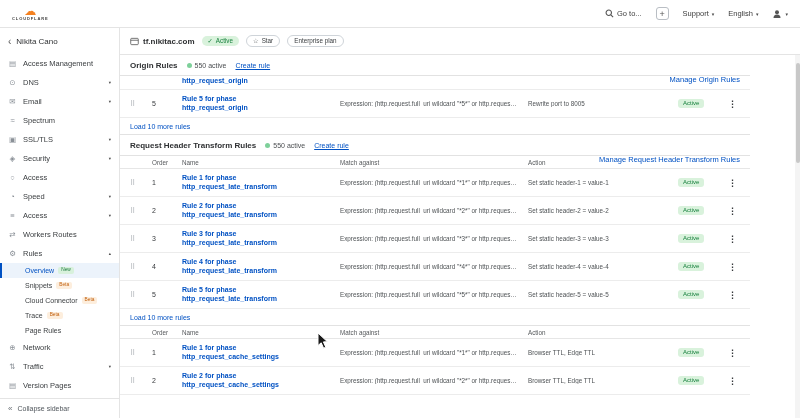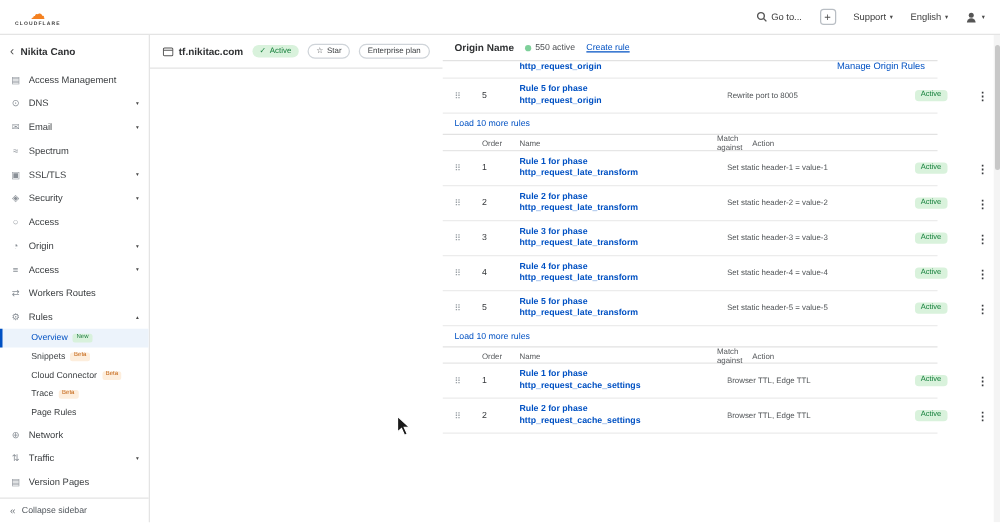--- a/index.html
+++ b/index.html
@@ -22,40 +22,40 @@
   .add-btn { width: 13px; height: 13px; border: 1px solid #b9bec4; border-radius: 3px;
     display: flex; align-items: center; justify-content: center; font-size: 9px; color: #555;
     background: #fff; font-family: inherit; cursor: pointer; }
 
   .body-row { flex: 1; display: flex; min-height: 0; }
 
   
   .sidebar { width: 120px; min-width: 120px; border-right: 1px solid #e4e4e4; display: flex; flex-direction: column; background: #fff; }
   .account { height: 22px; display: flex; align-items: center; gap: 5px; padding: 4px 8px 0; }
   .back-icon { font-size: 10px; color: #555; cursor: pointer; }
-  .account-name { font-size: 8px; font-weight: bold; color: #2f3133; }
+  .account-name { font-size: 8px; font-weight: normal; color: #2f3133; }
   .nav { flex: 1; overflow: hidden; margin-top: 4px; }
   .nav-item { height: 19px; display: flex; align-items: center; gap: 6px; padding: 0 8px; cursor: pointer; }
   .nav-icon { width: 9px; text-align: center; color: #8a9097; font-size: 7.5px; }
   .nav-label { flex: 1; font-size: 7.5px; color: #3d4043; white-space: nowrap; overflow: hidden; }
   .nav-caret { font-size: 4.5px; color: #4a4a4a; }
   .child-item { height: 15px; display: flex; align-items: center; gap: 4px; padding: 0 8px 0 23px;
     border-left: 2px solid transparent; cursor: pointer; }
   .child-label { font-size: 7px; color: #3d4043; }
   .child-item.selected { background: #ecf3fb; border-left-color: #0051c3; }
   .child-item.selected .child-label { color: #0051c3; }
   .badge { font-size: 4.8px; padding: 1px 3px; border-radius: 2px; line-height: 1; }
   .badge.new { background: #d8f1dc; color: #1d7a3e; }
   .badge.beta { background: #fdeedd; color: #c2610f; }
   .collapse { height: 20px; min-height: 20px; border-top: 1px solid #e4e4e4; display: flex; align-items: center;
     gap: 5px; padding: 0 8px; font-size: 7px; color: #50565c; cursor: pointer; }
   .collapse-icon { font-size: 8px; color: #6a7076; }
 
   
-  .main { flex: 1; display: flex; flex-direction: row; min-width: 0; position: relative; background: #fff; }
+  .main { flex: 1; display: flex; flex-direction: column; min-width: 0; position: relative; background: #fff; }
   .site-header { height: 27px; min-height: 27px; border-bottom: 1px solid #e4e4e4;
     display: flex; align-items: center; gap: 7px; padding: 0 10px; }
   .domain { font-size: 8px; font-weight: bold; color: #2f3133; display: flex; align-items: center; gap: 4px; }
   .pill { font-size: 6.3px; padding: 1.5px 6px; border-radius: 8px; display: flex; align-items: center; gap: 3px; line-height: 1.2; }
   .pill.active { background: #d9f2dc; color: #17803d; }
   .pill.outline { border: 1px solid #cfd4d9; color: #3d4043; background: #fff; cursor: pointer; }
 
   .content { flex: 1; overflow: hidden; padding-right: 50px; position: relative; }
 
   .section-header { height: 21px; display: flex; align-items: center; gap: 9px; padding: 0 10px;
@@ -166,21 +166,21 @@
           <span class="nav-label">Security</span>
           <span class="nav-caret">▾</span>
         </div>
         <div class="nav-item">
           <span class="nav-icon">○</span>
           <span class="nav-label">Access</span>
           <span class="nav-caret"></span>
         </div>
         <div class="nav-item">
           <span class="nav-icon">◔</span>
-          <span class="nav-label">Origin</span>
+          <span class="nav-label">Speed</span>
           <span class="nav-caret">▾</span>
         </div>
         <div class="nav-item">
           <span class="nav-icon">≡</span>
           <span class="nav-label">Access</span>
           <span class="nav-caret">▾</span>
         </div>
         <div class="nav-item">
           <span class="nav-icon">⇄</span>
           <span class="nav-label">Workers Routes</span>
@@ -252,21 +252,21 @@
         </span>
         <span class="pill outline">
           <span>Enterprise plan</span>
         </span>
       </div>
 
       <div class="content">
 
         <section>
           <div class="section-header">
-            <span class="section-title">Origin Name</span>
+            <span class="section-title">Origin Rules</span>
             <span class="count-wrap">
               <span class="active-dot"></span>
               <span class="count-text">550 active</span>
             </span>
             <a class="create-link">Create rule</a>
             <a class="manage-link">Manage Origin Rules</a>
           </div>
           <div class="rule-row partial">
             <a class="rule-name pr-name">
               <span>http_request_origin</span>
@@ -283,20 +283,29 @@
             <span class="action">Rewrite port to 8005</span>
             <span class="badge-active">Active</span>
             <span class="kebab">⋮</span>
           </div>
           <div class="load-more">
             <a>Load 10 more rules</a>
           </div>
         </section>
 
         <section>
+          <div class="section-header">
+            <span class="section-title">Request Header Transform Rules</span>
+            <span class="count-wrap">
+              <span class="active-dot"></span>
+              <span class="count-text">550 active</span>
+            </span>
+            <a class="create-link">Create rule</a>
+            <a class="manage-link">Manage Request Header Transform Rules</a>
+          </div>
           <div class="col-header">
             <span class="ch-order">Order</span>
             <span class="ch-name">Name</span>
             <span class="ch-match">Match against</span>
             <span class="ch-action">Action</span>
           </div>
           <div class="rule-row">
             <span class="drag">⠿</span>
             <span class="order">1</span>
             <a class="rule-name">

